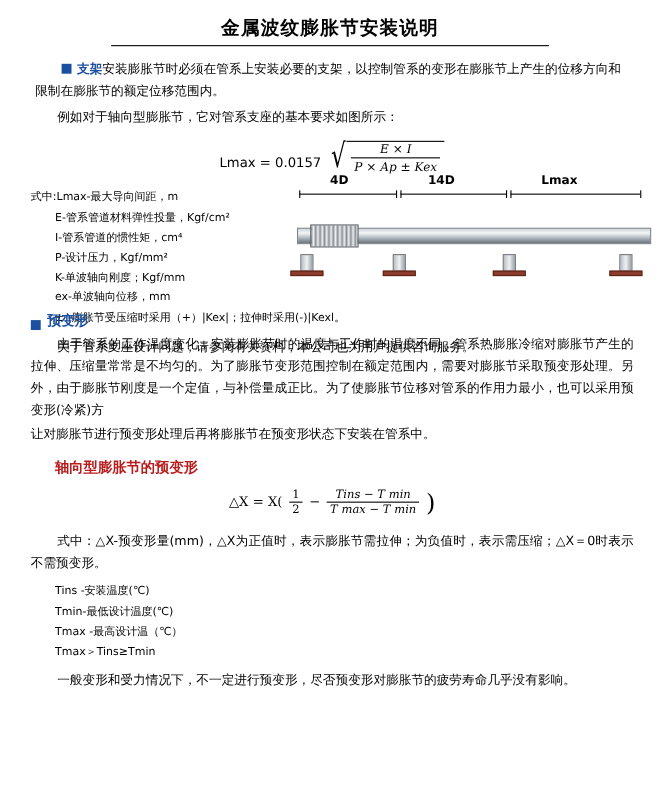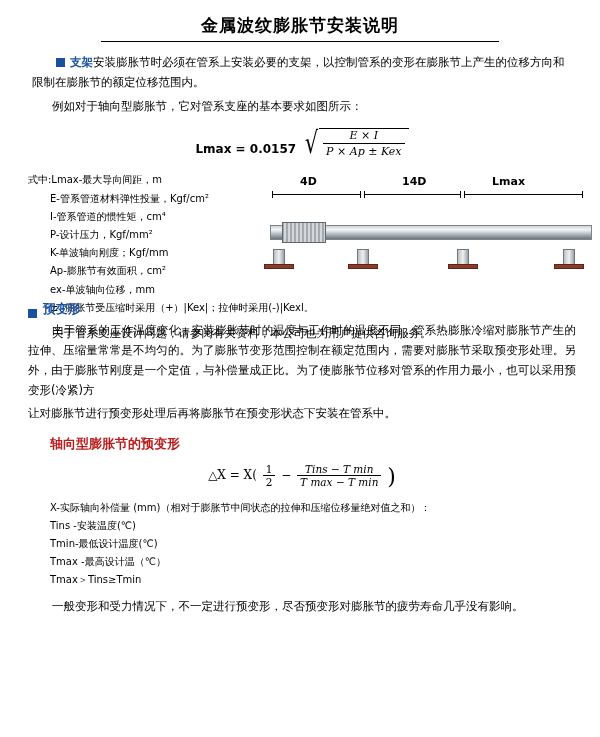--- a/index.html
+++ b/index.html
@@ -93,21 +93,21 @@
     margin: 8px 0 10px 0;
   }
   .formula-inner {
     display: inline-block;
     font-family: "DejaVu Serif", "Liberation Serif", serif;
     font-size: 12px;
     position: relative;
     padding: 3px 6px;
   }
   .fbold {
-    font-weight: bold;
+    font-weight: normal;
     font-size: 12px;
     font-family: "DejaVu Sans", sans-serif;
   }
   .sqrt {
     display: inline-flex;
     align-items: center;
     margin-left: 2px;
   }
   .sqrt .radical {
     font-size: 30px;
@@ -291,31 +291,30 @@
         </span>
       </span>
     </div>
 
     <ul class="legend-list">
       <li>式中:Lmax-最大导向间距，m</li>
       <li class="ind">E-管系管道材料弹性投量，Kgf/cm²</li>
       <li class="ind">I-管系管道的惯性矩，cm⁴</li>
       <li class="ind">P-设计压力，Kgf/mm²</li>
       <li class="ind">K-单波轴向刚度；Kgf/mm</li>
-      <li class="ind">Ap-膨胀节有效面积，cm²</li>
       <li class="ind">ex-单波轴向位移，mm</li>
       <li class="ind">± -膨胀节受压缩时采用（+）|Kex|；拉伸时采用(-)|Kexl。</li>
     </ul>
 
     <p class="para indent" style="margin-top:6px">关于管系支座设计问题，请参阅有关资料，本公司也为用户提供咨询服务。</p>
 
     <div class="diagram-row">
       <div class="dim-labels">
         <span style="left:36px">4D</span>
-        <span style="left:138px">14D</span>
+        <span style="left:125px">14D</span>
         <span style="left:228px">Lmax</span>
       </div>
       <div class="dim-rules">
         <div class="rule" style="left:8px;width:88px"></div>
         <div class="tick" style="left:8px"></div>
         <div class="tick" style="left:96px"></div>
         <div class="rule" style="left:100px;width:96px"></div>
         <div class="tick" style="left:100px"></div>
         <div class="tick" style="left:196px"></div>
         <div class="rule" style="left:200px;width:118px"></div>
@@ -361,23 +360,23 @@
         <span class="d">2</span>
       </span>
       <span>−</span>
       <span class="frac2">
         <span class="n" style="font-style:italic">Tins − T min</span>
         <span class="d" style="font-style:italic">T max − T min</span>
       </span>
       <span class="paren-big">)</span>
     </div>
 
+    <p class="para indent">式中：△X-预变形量(mm)，△X为正值时，表示膨胀节需拉伸；为负值时，表示需压缩；△X＝0时表示不需预变形。</p>
 
     <ul class="legend-list" style="margin-top:8px">
-      <li class="ind">X-实际轴向补偿量 (mm)（相对于膨胀节中间状态的拉伸和压缩位移量绝对值之和）：</li>
       <li class="ind">Tins -安装温度(℃)</li>
       <li class="ind">Tmin-最低设计温度(℃)</li>
       <li class="ind">Tmax -最高设计温（℃）</li>
       <li class="ind">Tmax＞Tins≥Tmin</li>
     </ul>
 
     <p class="para indent" style="margin-top:6px">一般变形和受力情况下，不一定进行预变形，尽否预变形对膨胀节的疲劳寿命几乎没有影响。</p>
 
 
   </div>

